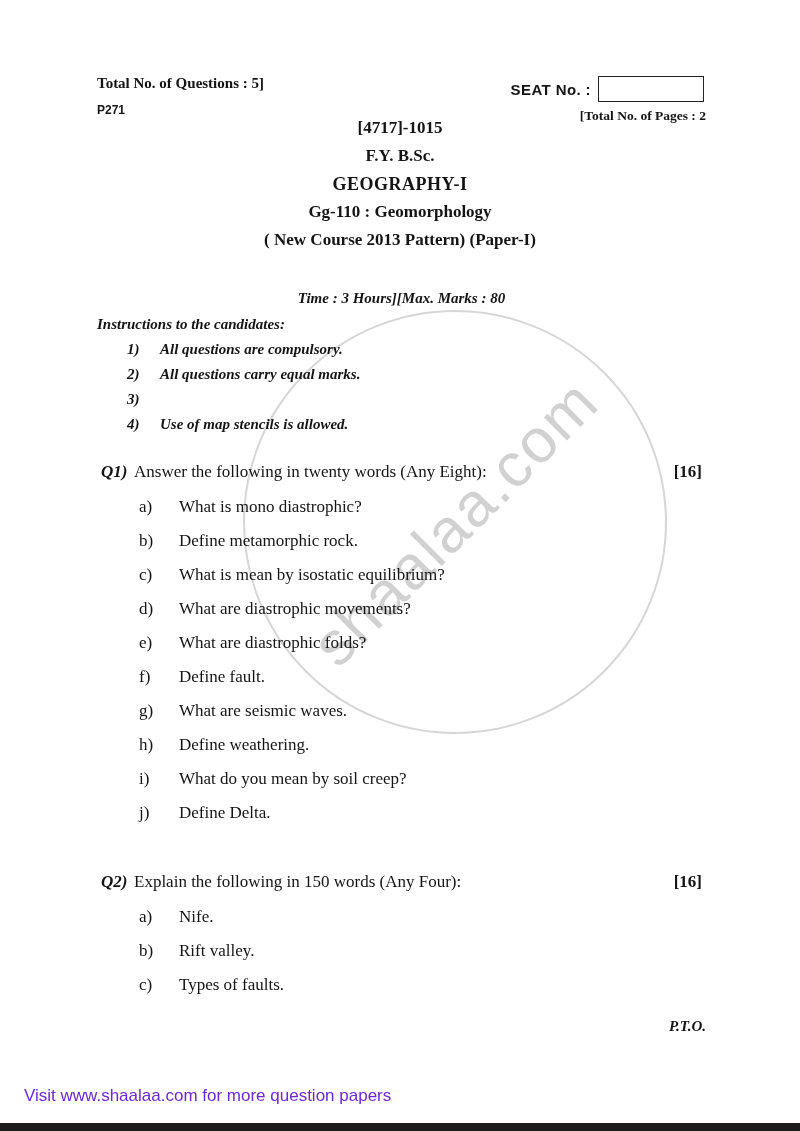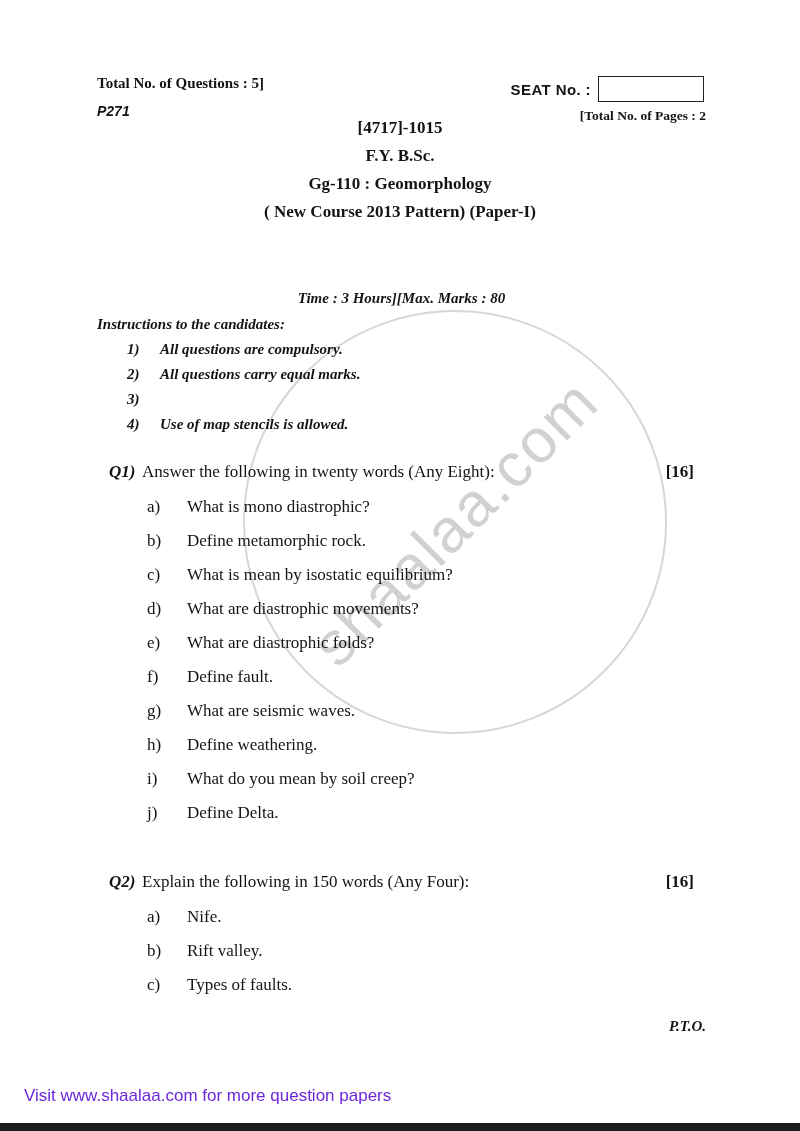--- a/index.html
+++ b/index.html
@@ -20,32 +20,32 @@
     transform:rotate(-45deg); font-size:62px; letter-spacing:2px;
     color:rgba(70,70,70,0.25); white-space:nowrap;
     font-family:"Liberation Sans", sans-serif;
   }
   
   .layer { position:absolute; z-index:2; }
   .total-questions { left:97px; top:75px; font-weight:bold; font-size:15px; }
   .seat-row { right:96px; top:76px; display:flex; align-items:center; gap:7px; }
   .seat-label { font-family:"Liberation Sans", sans-serif; font-weight:bold; font-size:15px; letter-spacing:0.4px; }
   .seat-box { width:106px; height:26px; border:1.5px solid #222; background:#fff; display:inline-block; }
-  .paper-code { left:97px; top:103px; font-family:"Liberation Sans", sans-serif; font-weight:bold; font-size:14px;font-style:italic; }
+  .paper-code { left:97px; top:103px; font-family:"Liberation Sans", sans-serif; font-weight:bold; font-size:12px; }
   .total-pages { right:94px; top:108px; font-weight:bold; font-size:13.5px; }
   .title-block { left:0; right:0; top:114px; text-align:center; }
   .title-line { font-weight:bold; font-size:17px; line-height:28px; }
   .title-line.big { font-size:18px; letter-spacing:0.5px; }
   
   .main { position:absolute; left:97px; right:94px; top:290px; z-index:2; }
   .meta-row { display:flex; justify-content:center; font-weight:bold; font-style:italic; font-size:15px; line-height:17px; }
   .instructions-heading { font-weight:bold; font-style:italic; font-size:15px; line-height:17px; margin-top:9px; }
   .instr-item { display:flex; font-weight:bold; font-style:italic; font-size:15px; line-height:17px; margin-top:8px; }
   .instr-num { width:33px; margin-left:30px; flex:none; }
-  .q-block { margin:12px; }
+  .q-block { margin:4px; }
   .q-row { display:flex; margin-top:28px; font-size:17px; line-height:22px; }
   .q-row.q2 { margin-top:48px; }
   .q-label { width:33px; flex:none; font-weight:bold; font-style:italic; }
   .q-text { flex:1; }
   .q-marks { font-weight:bold; flex:none; }
   .sub-row { display:flex; font-size:17px; line-height:20px; margin-top:14px; }
   .sub-letter { margin-left:38px; width:40px; flex:none; }
   
   .pto { position:absolute; right:94px; top:1018px; font-weight:bold; font-style:italic; font-size:15px; z-index:2; }
   .site-note { position:absolute; left:24px; top:1086px; font-family:"Liberation Sans", sans-serif; font-size:17px; color:#6d28d9; z-index:2; }
@@ -66,20 +66,21 @@
     <span class="seat-label">SEAT No. :</span>
     <span class="seat-box"></span>
   </div>
 
   <div class="layer paper-code">P271</div>
   <div class="layer total-pages">[Total No. of Pages : 2</div>
 
   <div class="layer title-block">
     <div class="title-line">[4717]-1015</div>
     <div class="title-line">F.Y. B.Sc.</div>
+    <div class="title-line big">GEOGRAPHY-I</div>
     <div class="title-line">Gg-110 : Geomorphology</div>
     <div class="title-line">( New Course 2013 Pattern) (Paper-I)</div>
   </div>
 
   <div class="main">
 
     <div class="meta-row">
       <span>Time : 3 Hours]</span>
       <span>[Max. Marks : 80</span>
     </div>

